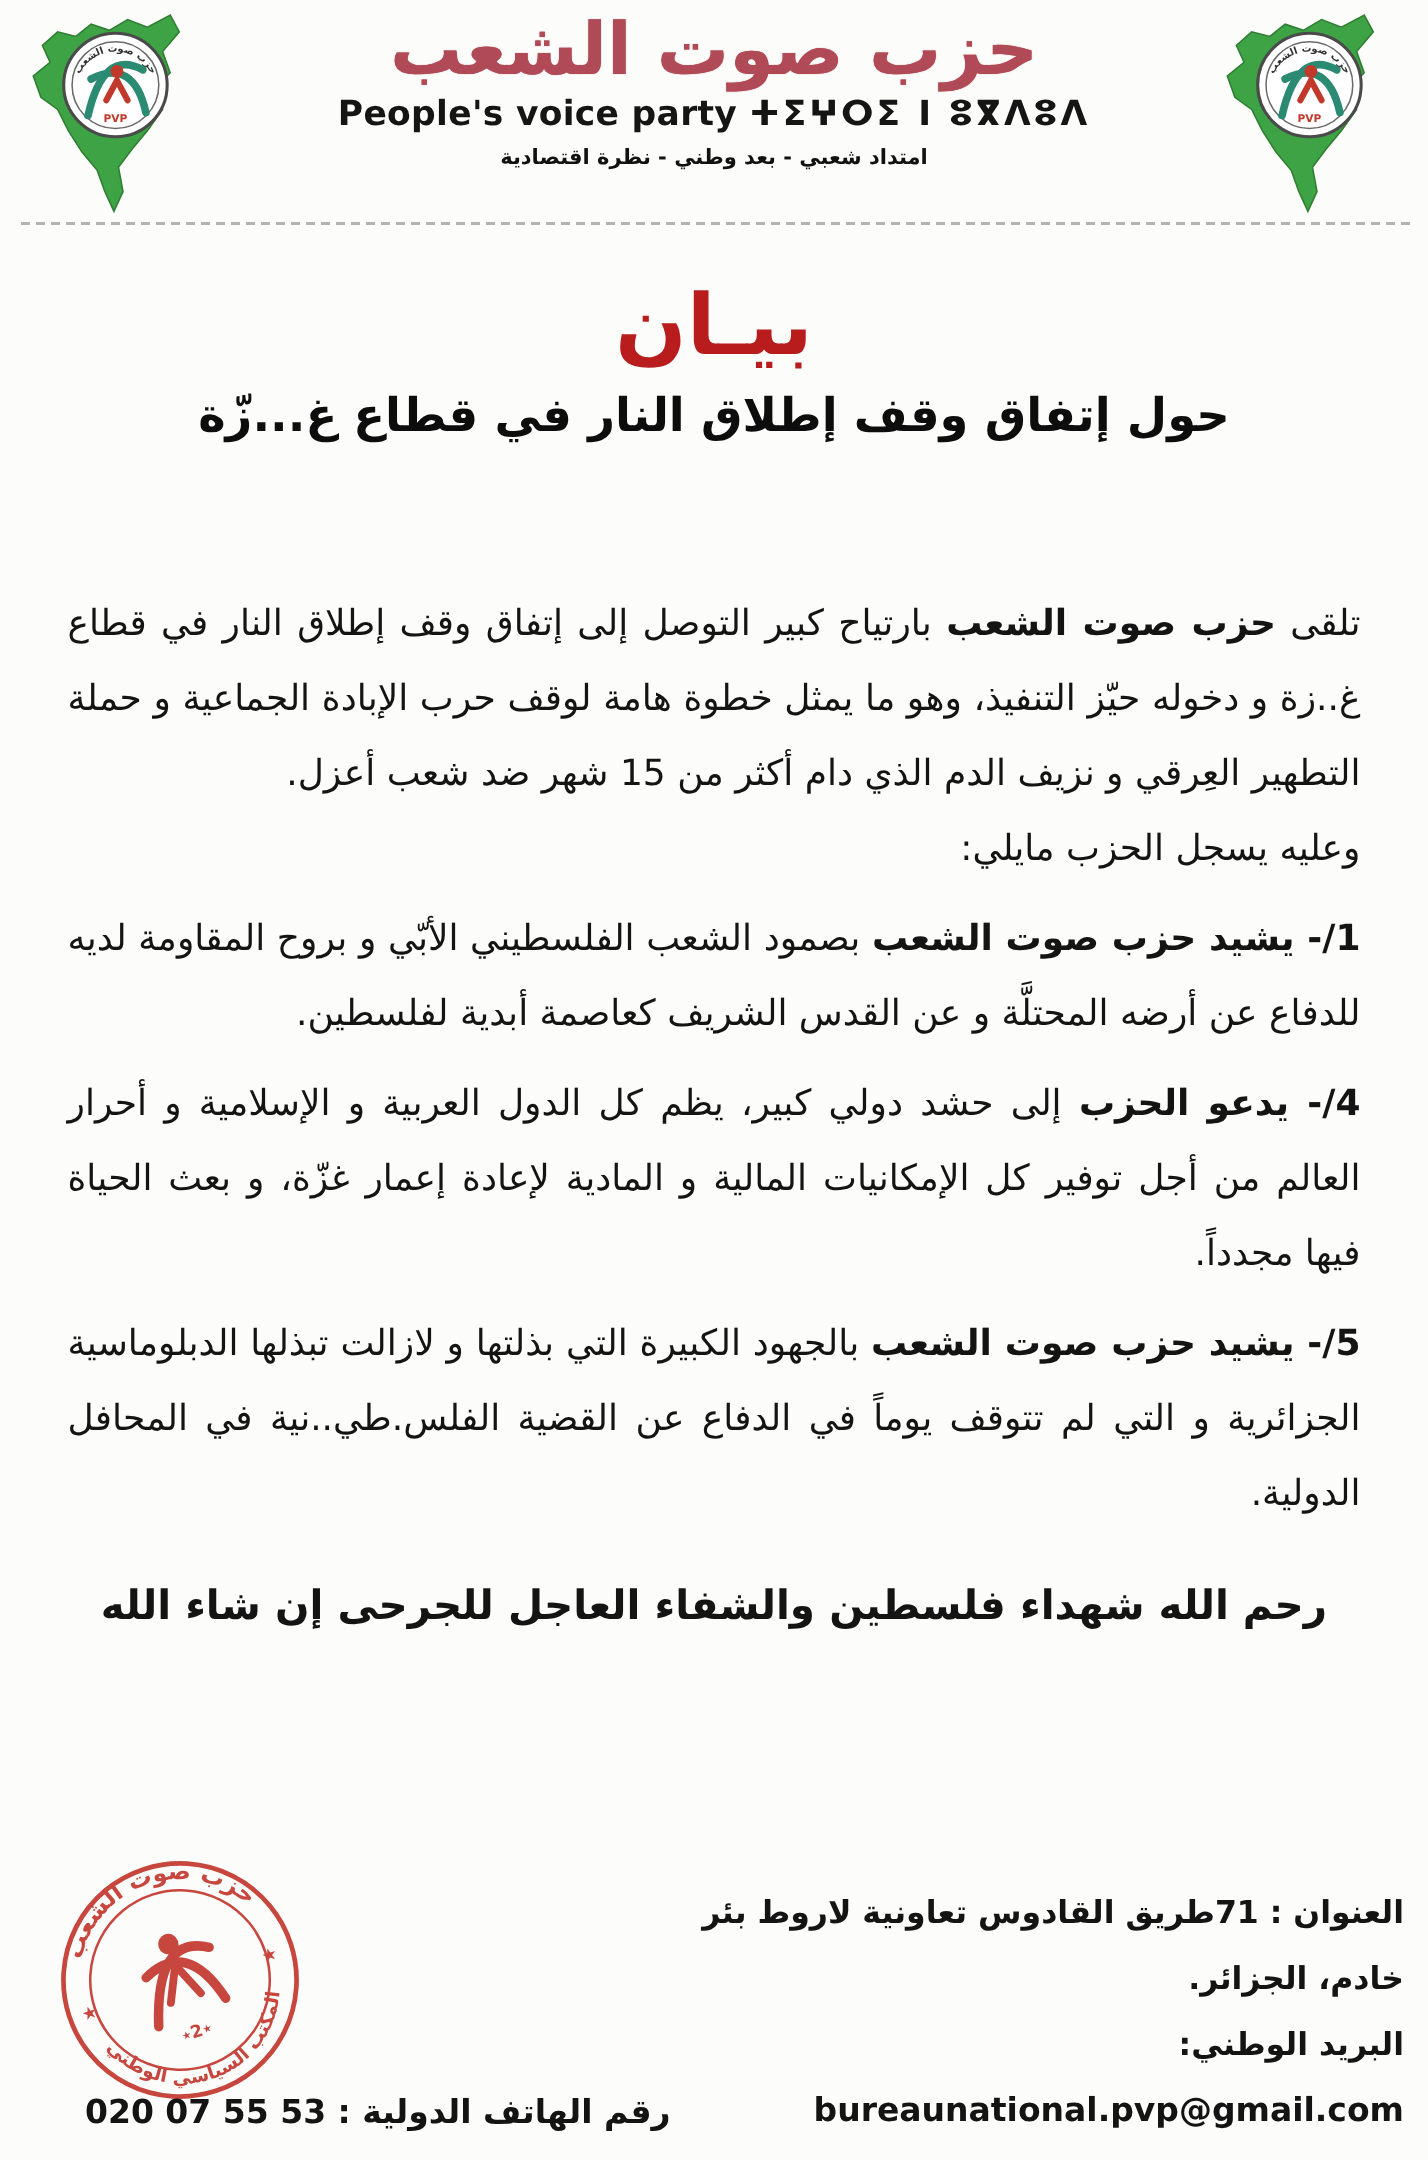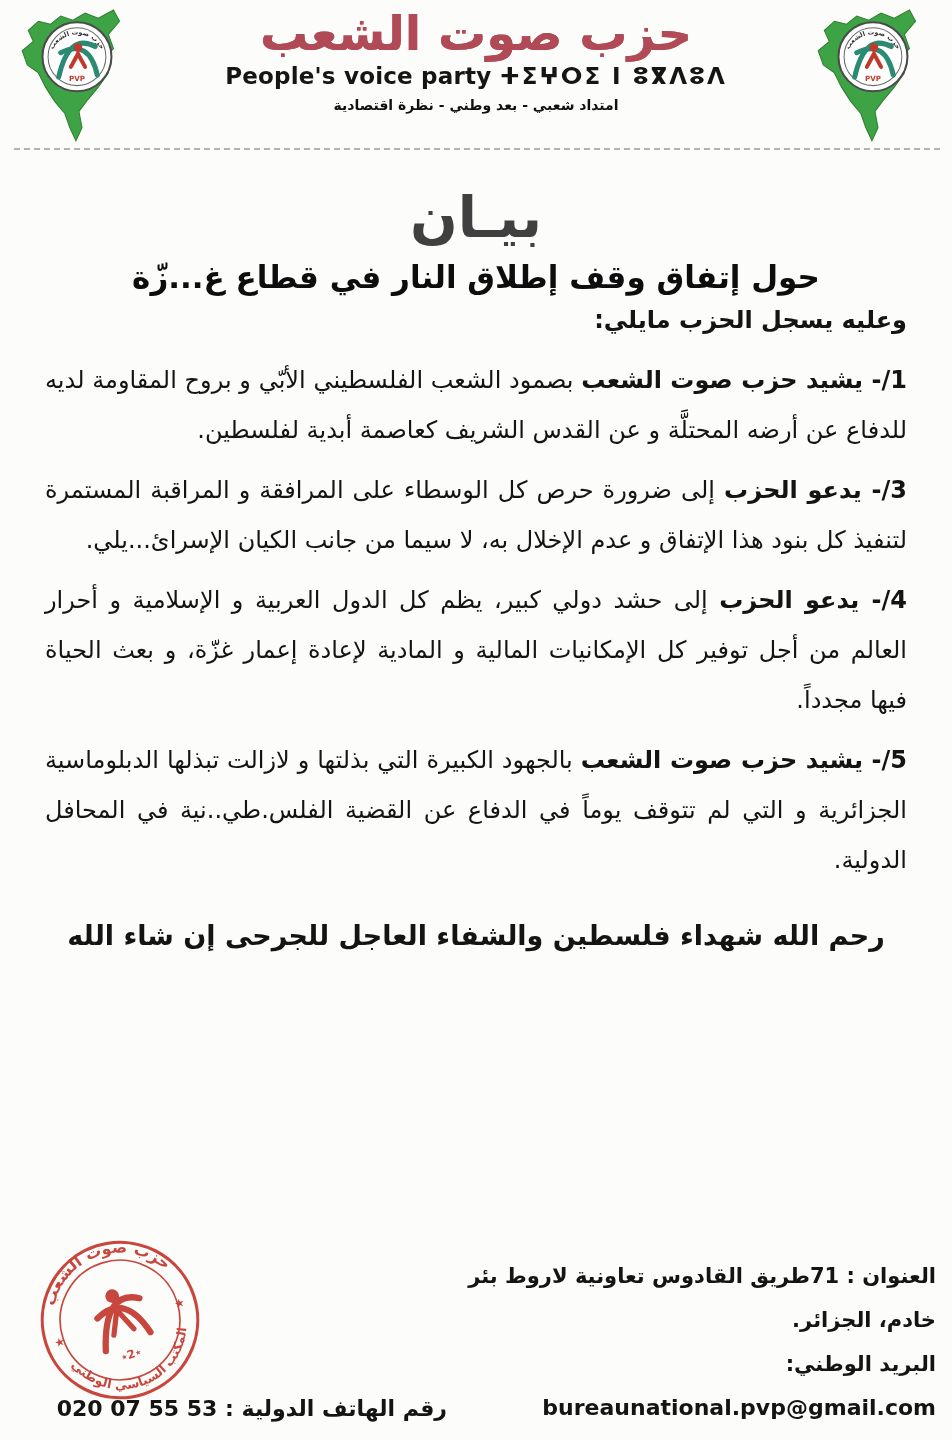--- a/index.html
+++ b/index.html
@@ -12,26 +12,26 @@
   .logo.right{right:8px;}
   .header-center{position:absolute;top:6px;left:150px;right:150px;text-align:center;}
   .party-ar{font-size:48px;font-weight:700;color:#b14a57;line-height:1.15;
             text-shadow:0 0 .6px #b14a57;}
   .party-en{font-size:23px;font-weight:700;color:#151515;margin-top:2px;letter-spacing:.2px;}
   .tifinagh{font-size:23px;font-weight:700;letter-spacing:2px;}
   .tagline{font-size:14px;font-weight:700;color:#111;margin-top:8px;direction:rtl;}
   .divider{position:absolute;top:148px;left:14px;right:12px;border-top:2px dashed #b3b3b0;}
   
   .main{position:absolute;top:172px;left:45px;right:45px;}
-  .doc-title{margin:12px 0 8px 0;text-align:center;font-size:56px;font-weight:700;color:#404040;line-height:1.2;}
+  .doc-title{margin:12px 0 8px 0;text-align:center;font-size:56px;font-weight:700;color:#b91c1c;line-height:1.2;}
   .doc-subtitle{margin:0;text-align:center;font-size:31px;font-weight:700;color:#0d0d0d;direction:rtl;}
   .body-text{direction:rtl;font-size:24px;color:#141414;}
   .body-text p{margin:0;line-height:50px;text-align:justify;text-align-last:right;}
   p.intro{margin-top:95px;}
-  p.section-heading{font-weight:700;text-align-last:right;}
+  p.section-heading{font-weight:400;text-align-last:right;}
   p.point{margin-top:10px;}
   b{font-weight:700;}
   p.closing{margin-top:26px;text-align:center;text-align-last:center;font-size:27px;font-weight:700;}
   
   .stamp{position:absolute;left:36px;top:1236px;width:168px;height:168px;
          transform:rotate(-18deg);opacity:.93;}
   
   .footer-left{position:absolute;left:55px;bottom:10px;width:392px;direction:rtl;text-align:right;
                font-weight:700;color:#141414;font-size:22px;line-height:42px;}
   .footer-right{position:absolute;right:16px;bottom:10px;width:486px;direction:rtl;
@@ -90,25 +90,25 @@
     <div class="tagline">امتداد شعبي - بعد وطني - نظرة اقتصادية</div>
   </div>
 
   <div class="divider"></div>
 
   <div class="main">
     <h1 class="doc-title">بيـان</h1>
     <h2 class="doc-subtitle">حول إتفاق وقف إطلاق النار في قطاع غ...زّة</h2>
 
     <div class="body-text" dir="rtl">
+      <p class="intro"><span>تلقى </span><b>حزب صوت الشعب</b><span> بارتياح كبير التوصل إلى إتفاق وقف إطلاق النار في قطاع غ..زة و دخوله حيّز التنفيذ، وهو ما يمثل خطوة هامة لوقف حرب الإبادة الجماعية و حملة التطهير العِرقي و نزيف الدم الذي دام أكثر من 15 شهر ضد شعب أعزل.</span></p>
 
       <p class="section-heading">وعليه يسجل الحزب مايلي:</p>
 
       <p class="point"><b>1/- يشيد حزب صوت الشعب</b><span> بصمود الشعب الفلسطيني الأبّي و بروح المقاومة لديه للدفاع عن أرضه المحتلَّة و عن القدس الشريف كعاصمة أبدية لفلسطين.</span></p>
-      <p class="point"><b>3/- يدعو الحزب</b><span> إلى ضرورة حرص كل الوسطاء على المرافقة و المراقبة المستمرة لتنفيذ كل بنود هذا الإتفاق و عدم الإخلال به، لا سيما من جانب الكيان الإسرائ...يلي.</span></p>
       <p class="point"><b>4/- يدعو الحزب</b><span> إلى حشد دولي كبير، يظم كل الدول العربية و الإسلامية و أحرار العالم من أجل توفير كل الإمكانيات المالية و المادية لإعادة إعمار غزّة، و بعث الحياة فيها مجدداً.</span></p>
       <p class="point"><b>5/- يشيد حزب صوت الشعب</b><span> بالجهود الكبيرة التي بذلتها و لازالت تبذلها الدبلوماسية الجزائرية و التي لم تتوقف يوماً في الدفاع عن القضية الفلس.طي..نية في المحافل الدولية.</span></p>
 
       <p class="closing">رحم الله شهداء فلسطين والشفاء العاجل للجرحى إن شاء الله</p>
     </div>
   </div>
 
   <div class="stamp">
     <svg viewBox="0 0 160 160" width="168" height="168">
       <circle cx="80" cy="80" r="74" fill="none" stroke="#c43a31" stroke-width="3"></circle>

